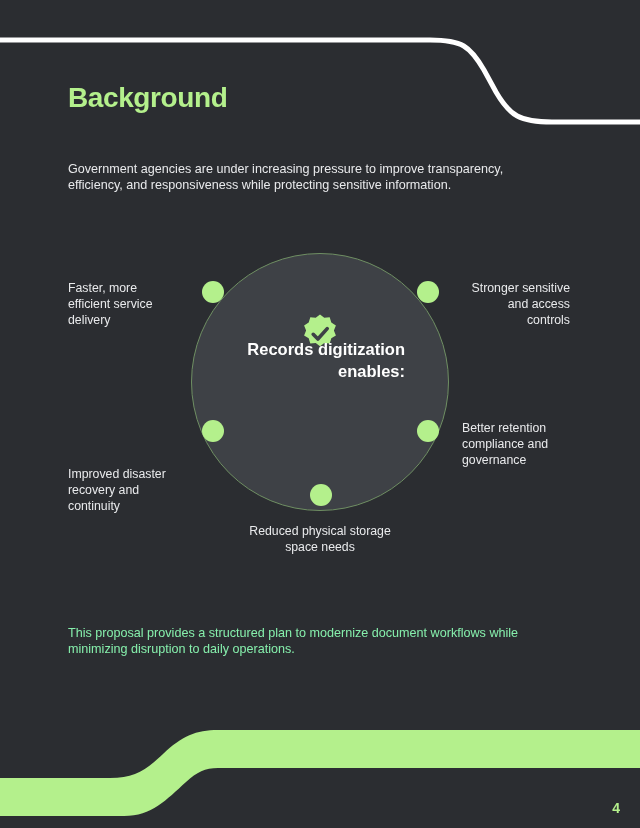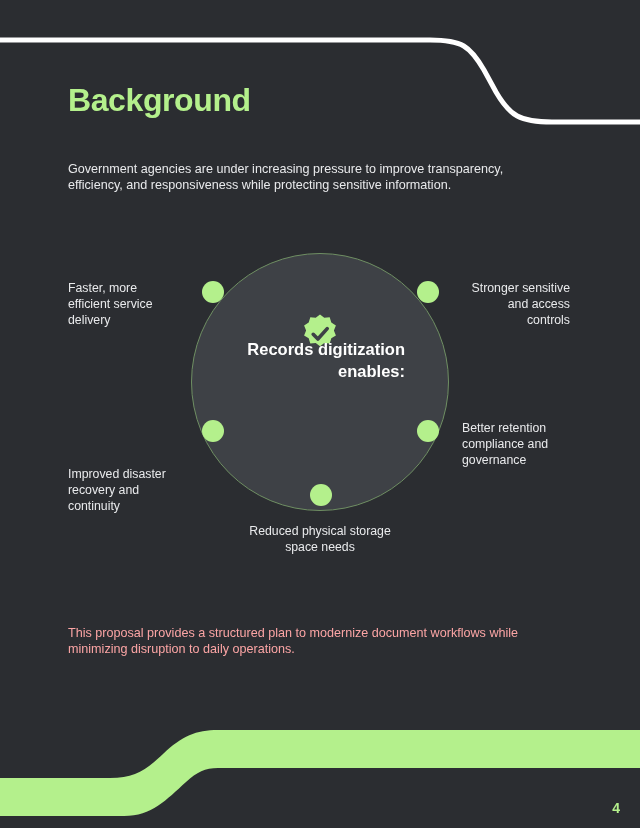--- a/index.html
+++ b/index.html
@@ -36,21 +36,21 @@
     width: 640px;
     height: 110px;
     pointer-events: none;
   }
 
   
   .page-title {
     position: absolute;
     left: 68px;
     top: 82px;
-    font-size: 32px;
+    font-size: 28px;
     font-weight: bold;
     letter-spacing: -0.4px;
     color: #b4f08c;
     margin: 0;
   }
 
   
   .intro {
     position: absolute;
     left: 68px;
@@ -62,21 +62,21 @@
   }
 
   
   .closing {
     position: absolute;
     left: 68px;
     top: 612px;
     width: 510px;
     font-size: 12.6px;
     line-height: 16.5px;
-    color: #fca5a5;
+    color: #86efac;
   }
 
   
   .diagram {
     position: absolute;
     left: 0;
     top: 225px;
     width: 640px;
     height: 360px;
   }

